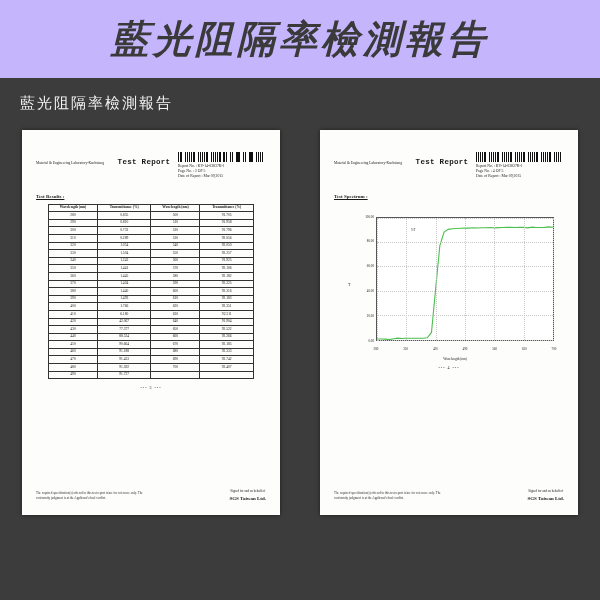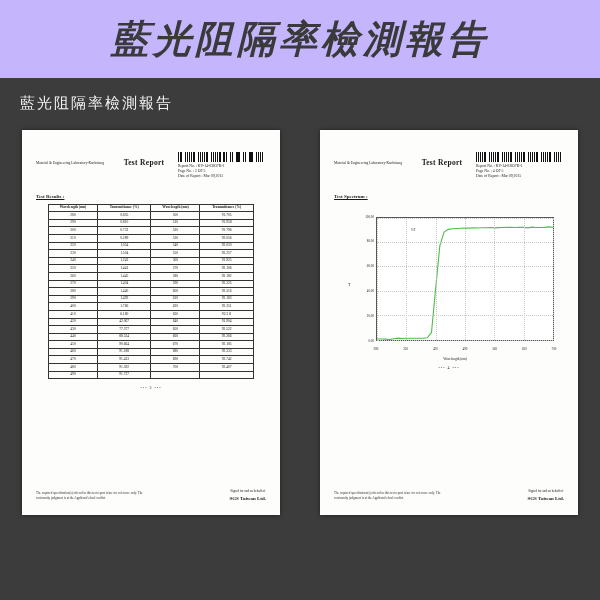--- a/index.html
+++ b/index.html
@@ -77,20 +77,21 @@
     line-height: 6px;
     color: #222;
     width: 74px;
     padding-top: 8px;
   }
   .report-title {
     font-size: 7.5px;
     font-weight: bold;
     padding-top: 6px;
     letter-spacing: 0.3px;
+    font-family: Liberation Mono, monospace;
   }
   .header-right {
     width: 88px;
     text-align: left;
   }
   .barcode {
     height: 10px;
     width: 86px;
     background: repeating-linear-gradient(
       to right,

